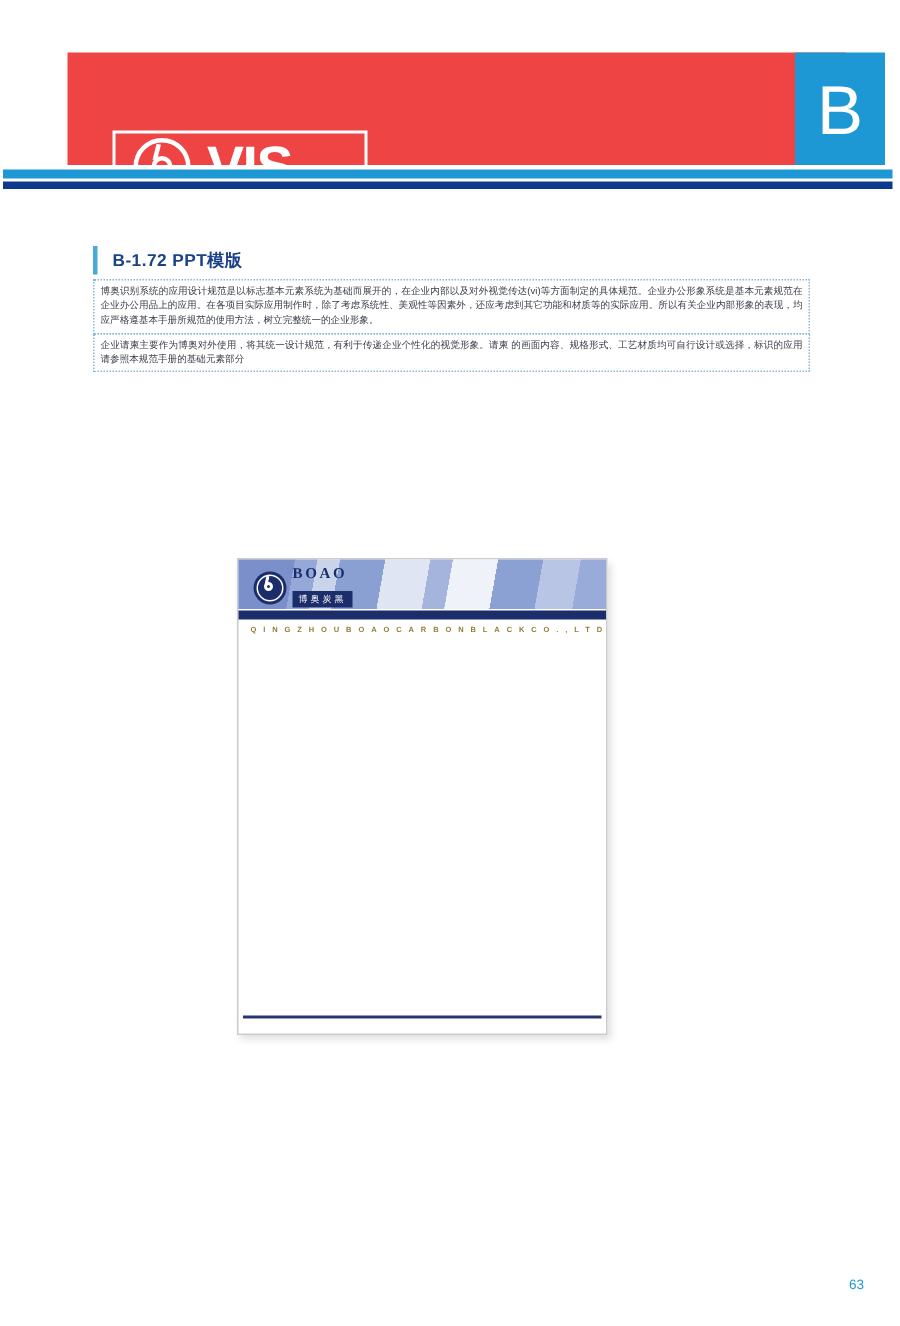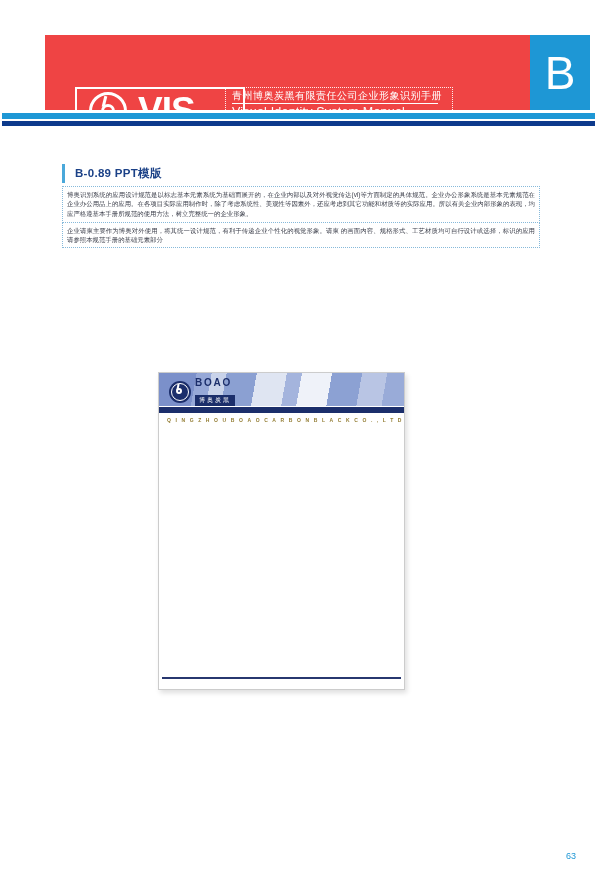--- a/index.html
+++ b/index.html
@@ -47,20 +47,21 @@
   .mockup {
     position:absolute; left:158px; top:372px; width:247px; height:318px; background:#ffffff;
     border:1px solid #cccccc; box-shadow:2px 3px 5px rgba(0,0,0,.13);
   }
   .banner {
     position:relative; height:33px; width:100%;
     background:linear-gradient(100deg,
       #7b90ca 0 15%, #96a8d7 15% 21%, #c9d3ea 21% 27%, #8ba0d2 27% 39%,
       #dfe5f2 39% 51%, #a4b4dd 51% 57%, #eff2f9 57% 69%,
       #8ca1d3 69% 81%, #b9c5e4 81% 91%, #99abd8 91% 100%);
+    font-family:Liberation Serif, serif;
   }
   .m-logo { position:absolute; left:10px; top:5px; display:flex; align-items:center; gap:4px; }
   .m-circle { position:relative; width:22px; height:22px; background:#1b2e6b; border-radius:50%; flex:0 0 auto; }
   .m-circle-ring { position:absolute; inset:2px; border:1px solid #ffffff; border-radius:50%; }
   .m-circle-core { position:absolute; left:7px; top:7px; width:6px; height:6px; border:2px solid #ffffff; border-radius:50%; }
   .m-circle-stem { position:absolute; left:8px; top:3px; width:2px; height:6px; background:#ffffff; transform:rotate(12deg); }
   .m-boao { font-size:10px; font-weight:800; color:#1b2e6b; letter-spacing:1.8px; line-height:10px; }
   .m-sub { display:inline-block; background:#1b2e6b; color:#ffffff; font-size:6px; letter-spacing:2px; padding:1px 4px; margin-top:1px; }
   .navybar { height:6px; width:100%; background:#1b2e6b; margin-top:1px; }
   .letters {
@@ -78,33 +79,28 @@
 
   <div class="band">
     <div class="logo-box">
       <div class="logo-mark">
         <div class="logo-ring-outer"></div>
         <div class="logo-ring-inner"></div>
         <div class="logo-stem"></div>
       </div>
       <div class="vis-text">VIS</div>
     </div>
-    <div class="dotted-box">
-      <div class="title-cn">青州博奥炭黑有限责任公司企业形象识别手册</div>
-      <div class="title-sep"></div>
-      <div class="title-en">Visual Identity System Manual</div>
-    </div>
     <div class="title-underline"></div>
   </div>
   <div class="b-box">B</div>
   <div class="stripe-light"></div>
   <div class="stripe-dark"></div>
 
   <div class="sec-bar"></div>
-  <div class="sec-title">B-0.89  PPT模版</div>
+  <div class="sec-title">B-1.72  PPT模版</div>
 
   <div class="para para-1">博奥识别系统的应用设计规范是以标志基本元素系统为基础而展开的，在企业内部以及对外视觉传达(vi)等方面制定的具体规范。企业办公形象系统是基本元素规范在企业办公用品上的应用。在各项目实际应用制作时，除了考虑系统性、美观性等因素外，还应考虑到其它功能和材质等的实际应用。所以有关企业内部形象的表现，均应严格遵基本手册所规范的使用方法，树立完整统一的企业形象。</div>
   <div class="para para-2">企业请柬主要作为博奥对外使用，将其统一设计规范，有利于传递企业个性化的视觉形象。请柬 的画面内容、规格形式、工艺材质均可自行设计或选择，标识的应用请参照本规范手册的基础元素部分</div>
 
   <div class="mockup">
     <div class="banner">
       <div class="m-logo">
         <div class="m-circle">
           <div class="m-circle-ring"></div>
           <div class="m-circle-core"></div>

